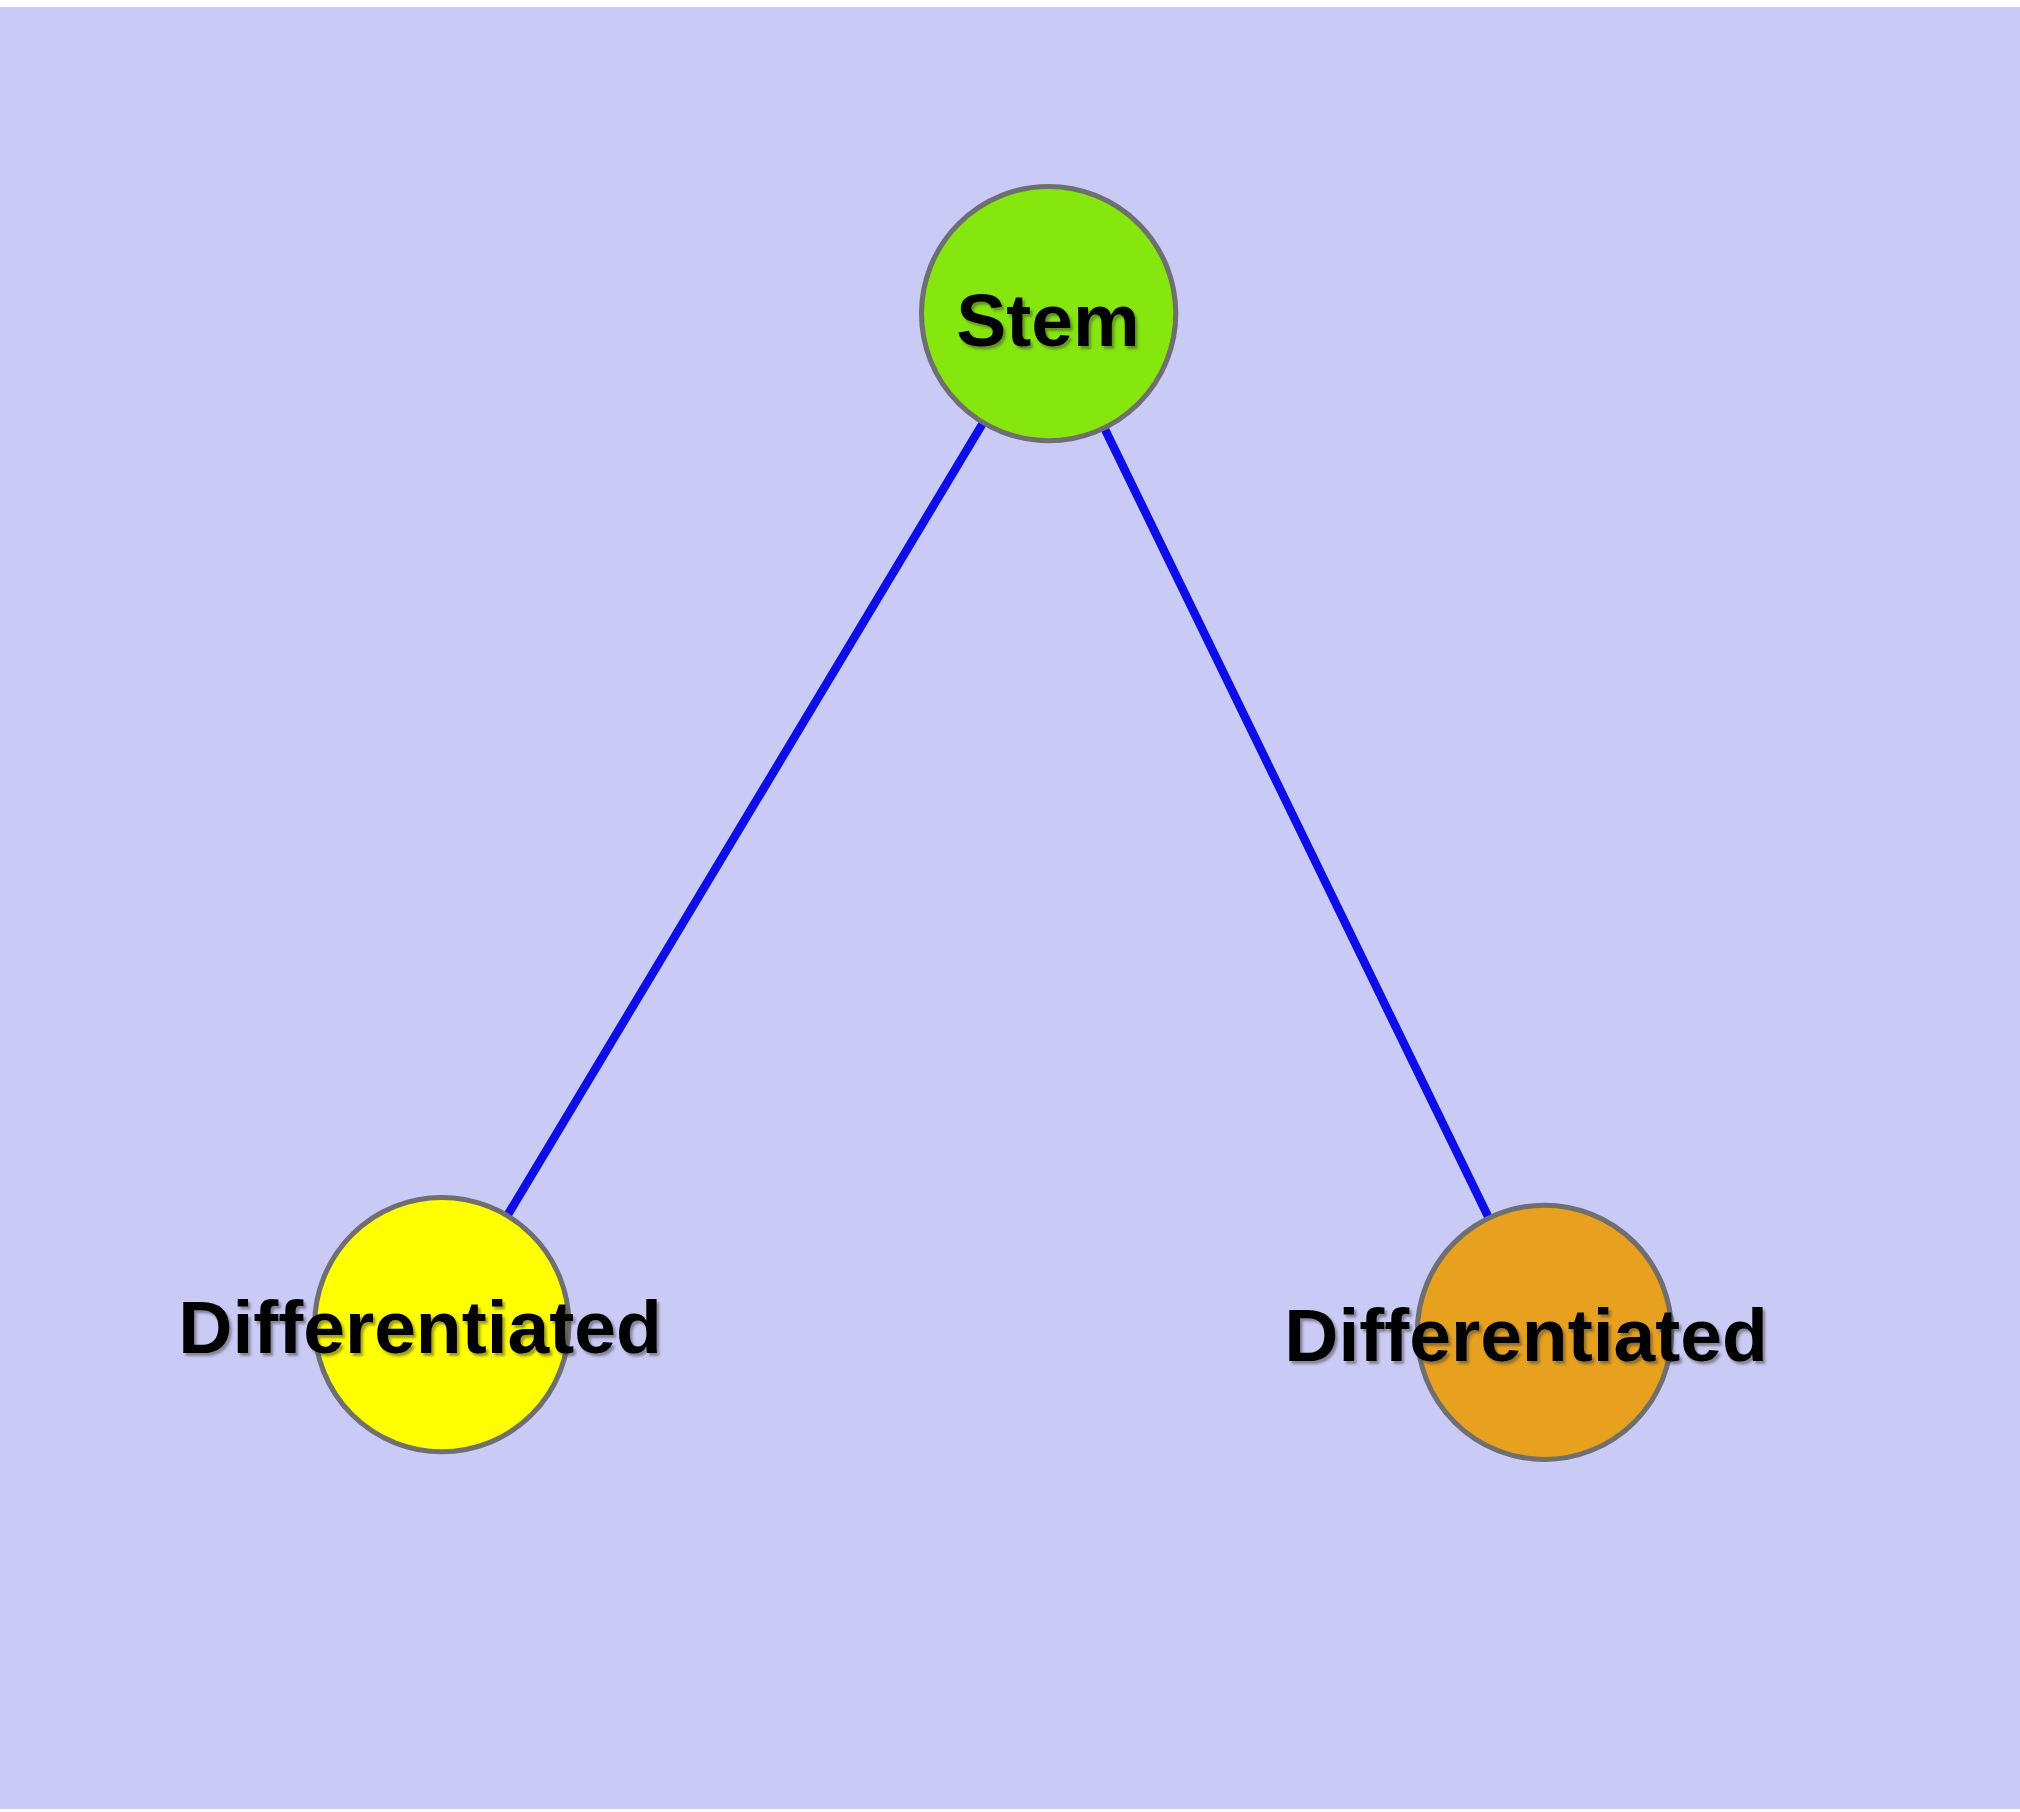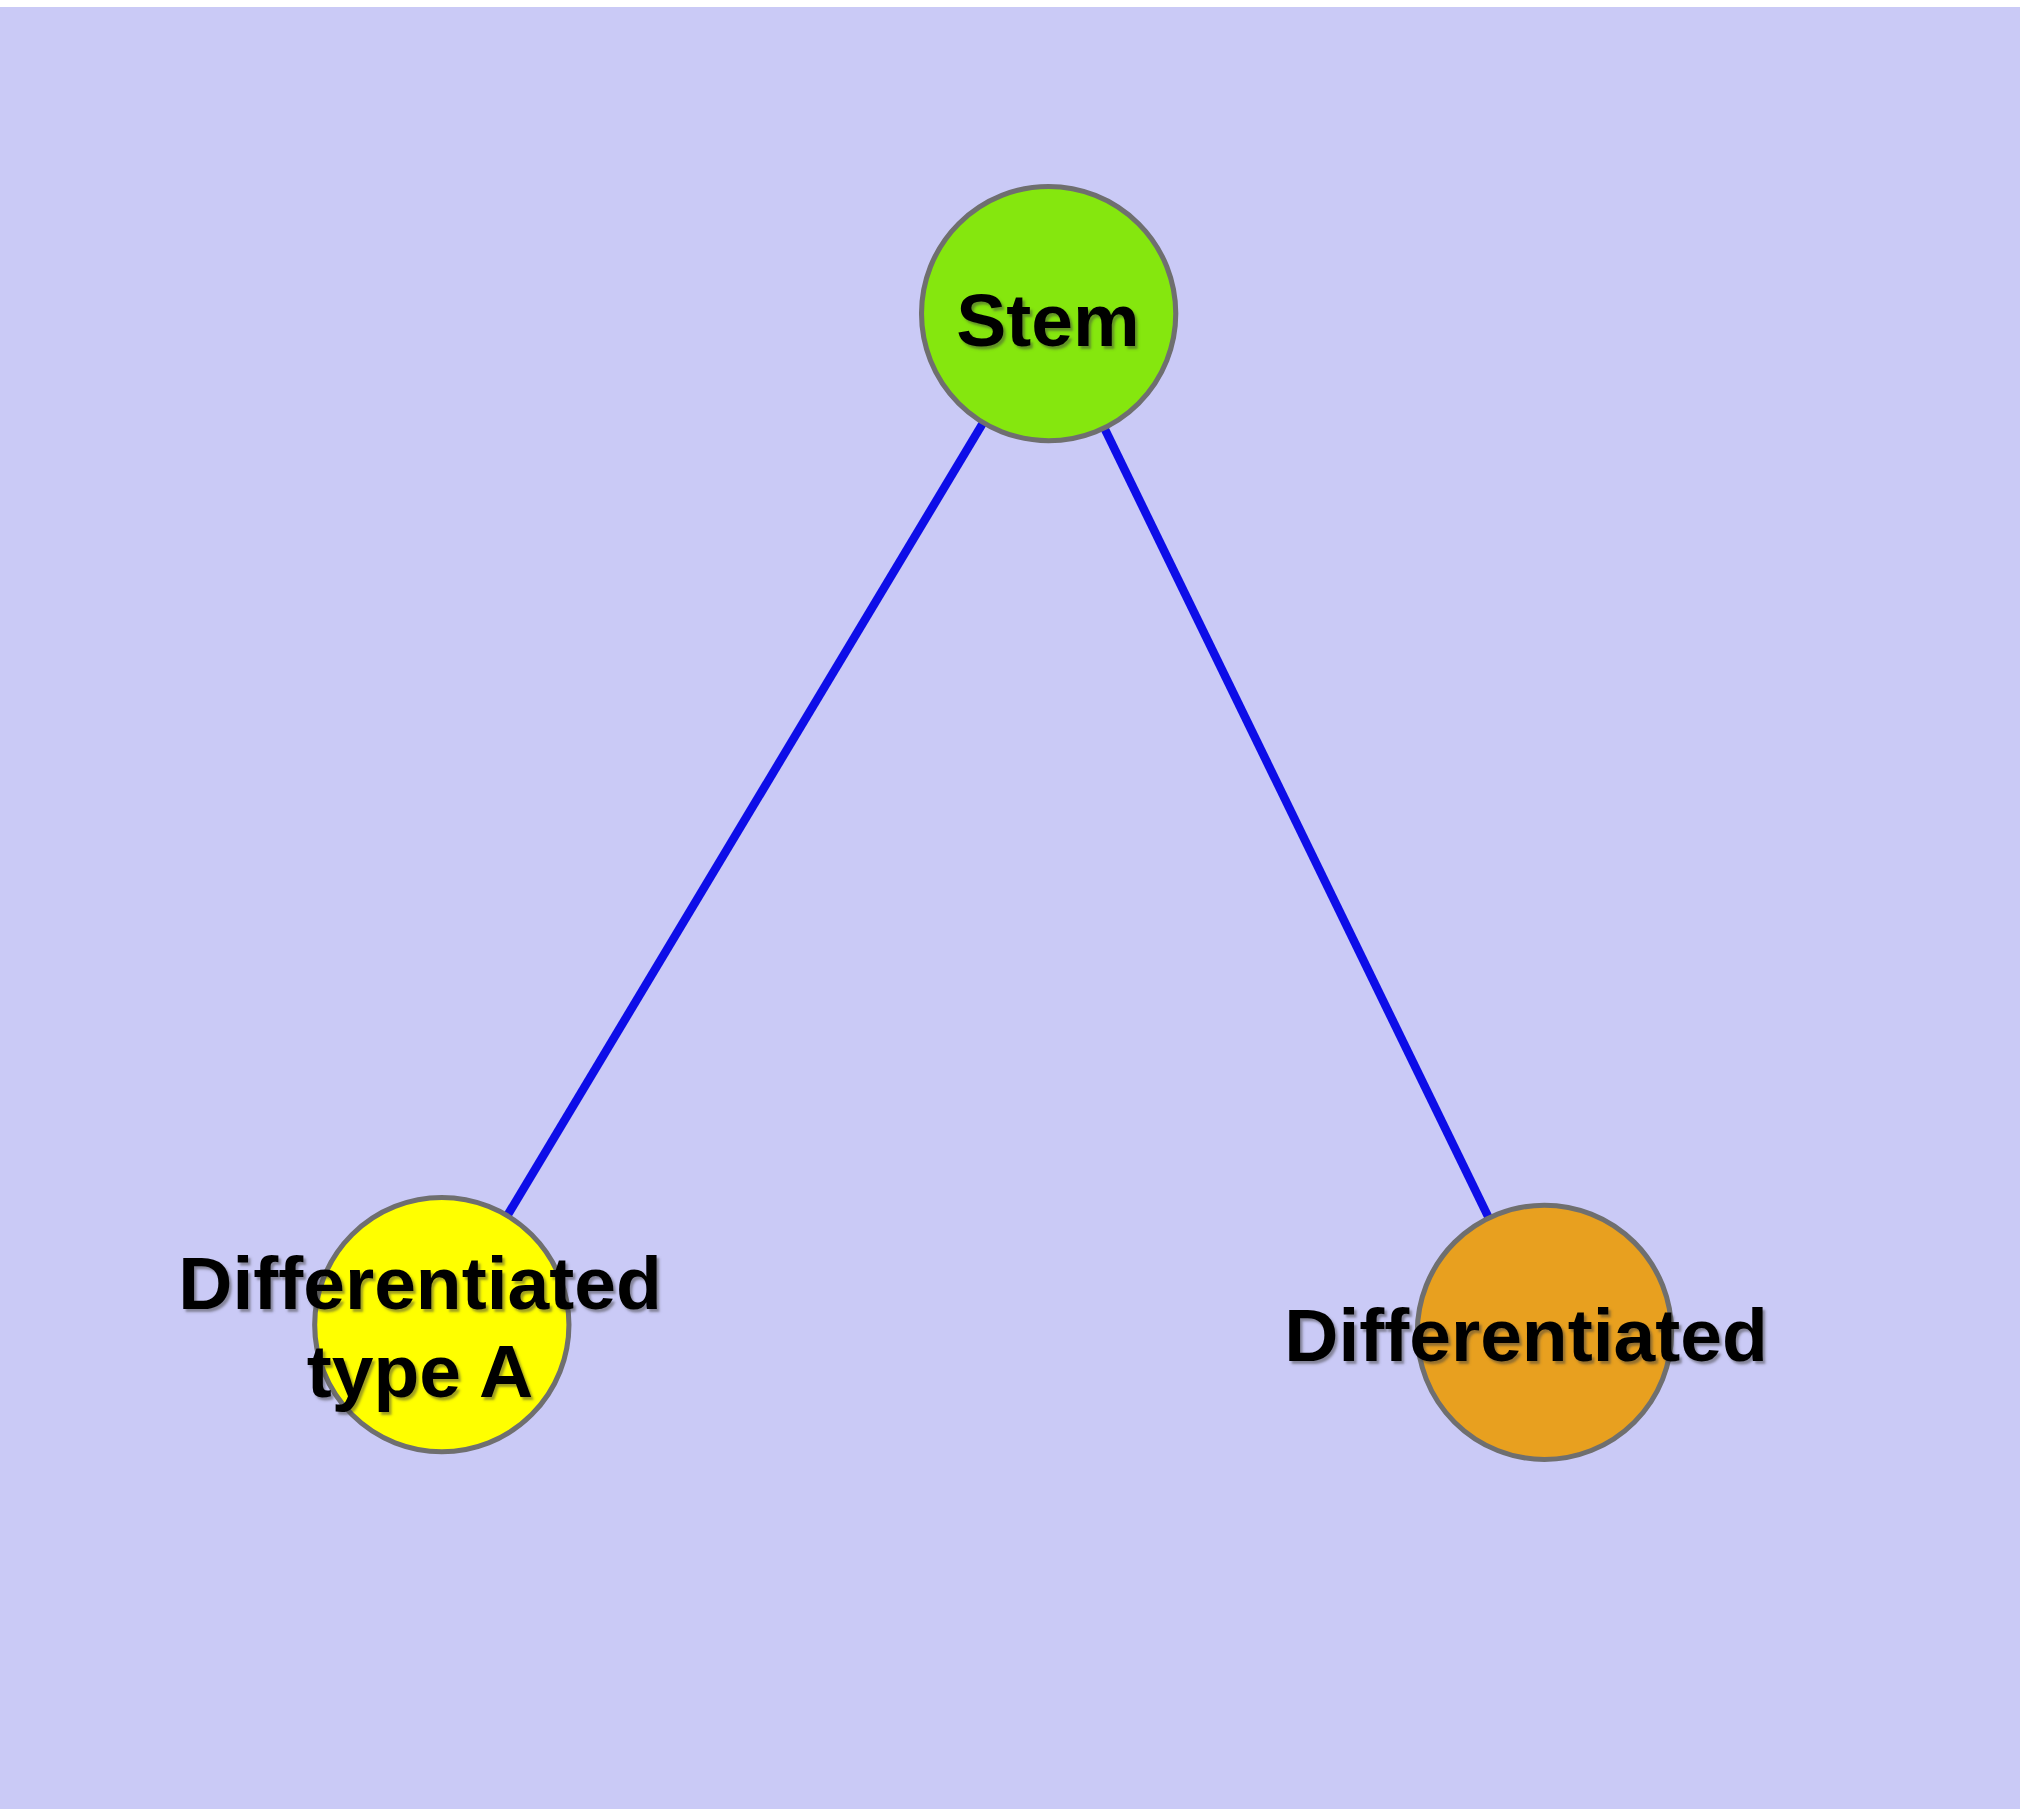--- a/index.html
+++ b/index.html
@@ -57,19 +57,18 @@
   <circle class="node" cx="521" cy="1563" r="150" fill="#FFFF00" stroke="#6F6F6F" stroke-width="6"></circle>
   <circle class="node" cx="1822" cy="1572" r="150" fill="#E8A01F" stroke="#6F6F6F" stroke-width="6"></circle>
 </svg>
 
 <div class="labels-layer">
   <div class="node-label" style="left: 1048px; top: 320px; color: rgb(0, 0, 0);">
     <span class="label-line">Stem</span>
   </div>
   <div class="node-label" style="left: 420px; top: 1327px; color: rgb(0, 0, 0);">
     <span class="label-line">Differentiated</span>
-    <span class="label-line">type A</span>
   </div>
   <div class="node-label" style="left: 1526px; top: 1335px; color: rgb(0, 0, 0);">
     <span class="label-line">Differentiated</span>
   </div>
 </div>
 
 
 </body></html>

